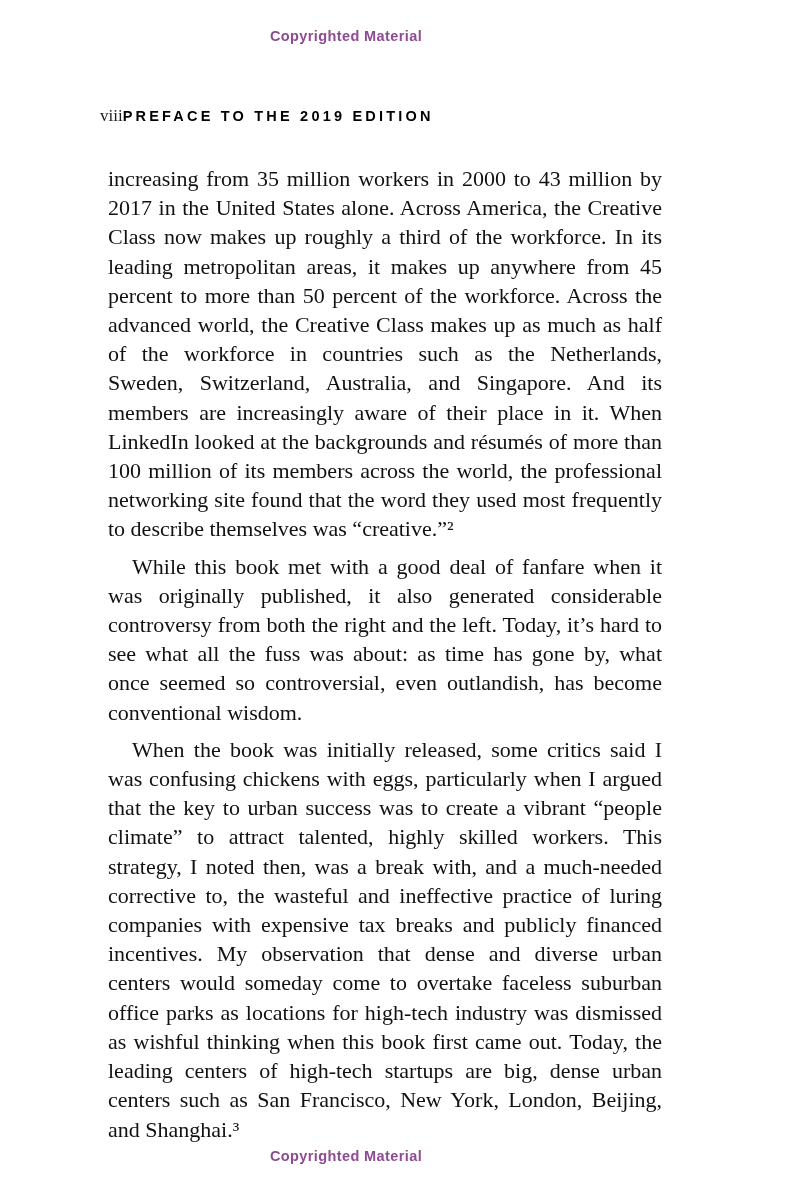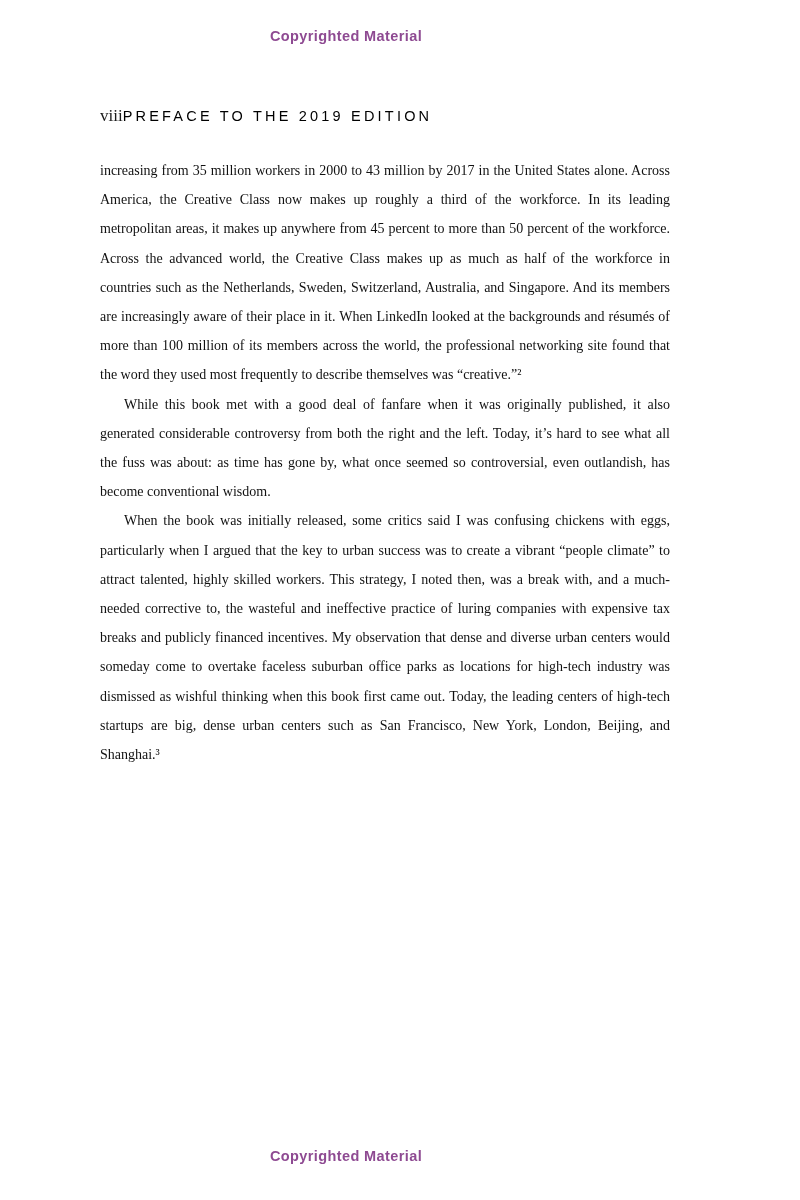--- a/index.html
+++ b/index.html
@@ -38,35 +38,35 @@
     justify-content: flex-start;
     align-items: baseline;
   }
   .page-num {
     font-family: "Liberation Serif", serif;
     font-size: 17px;
     color: #1a1a1a;
   }
   .running-header {
     font-family: "Liberation Sans", sans-serif;
-    font-weight: normal;
+    font-weight: bold;
     font-size: 14.5px;
     letter-spacing: 3.2px;
     color: #000000;
   }
   .body-text {
     position: absolute;
     top: 156px;
     left: 100px;
     width: 570px;
   }
   .body-text p.para {
-    margin: 0;
+    margin: 8px;
     font-family: "Liberation Serif", serif;
-    font-size: 14px;
+    font-size: 22px;
     line-height: 29.2px;
     text-align: justify;
     color: #111111;
   }
   .body-text p.para.indent {
     text-indent: 24px;
   }
 </style>
 </head>
 <body>

